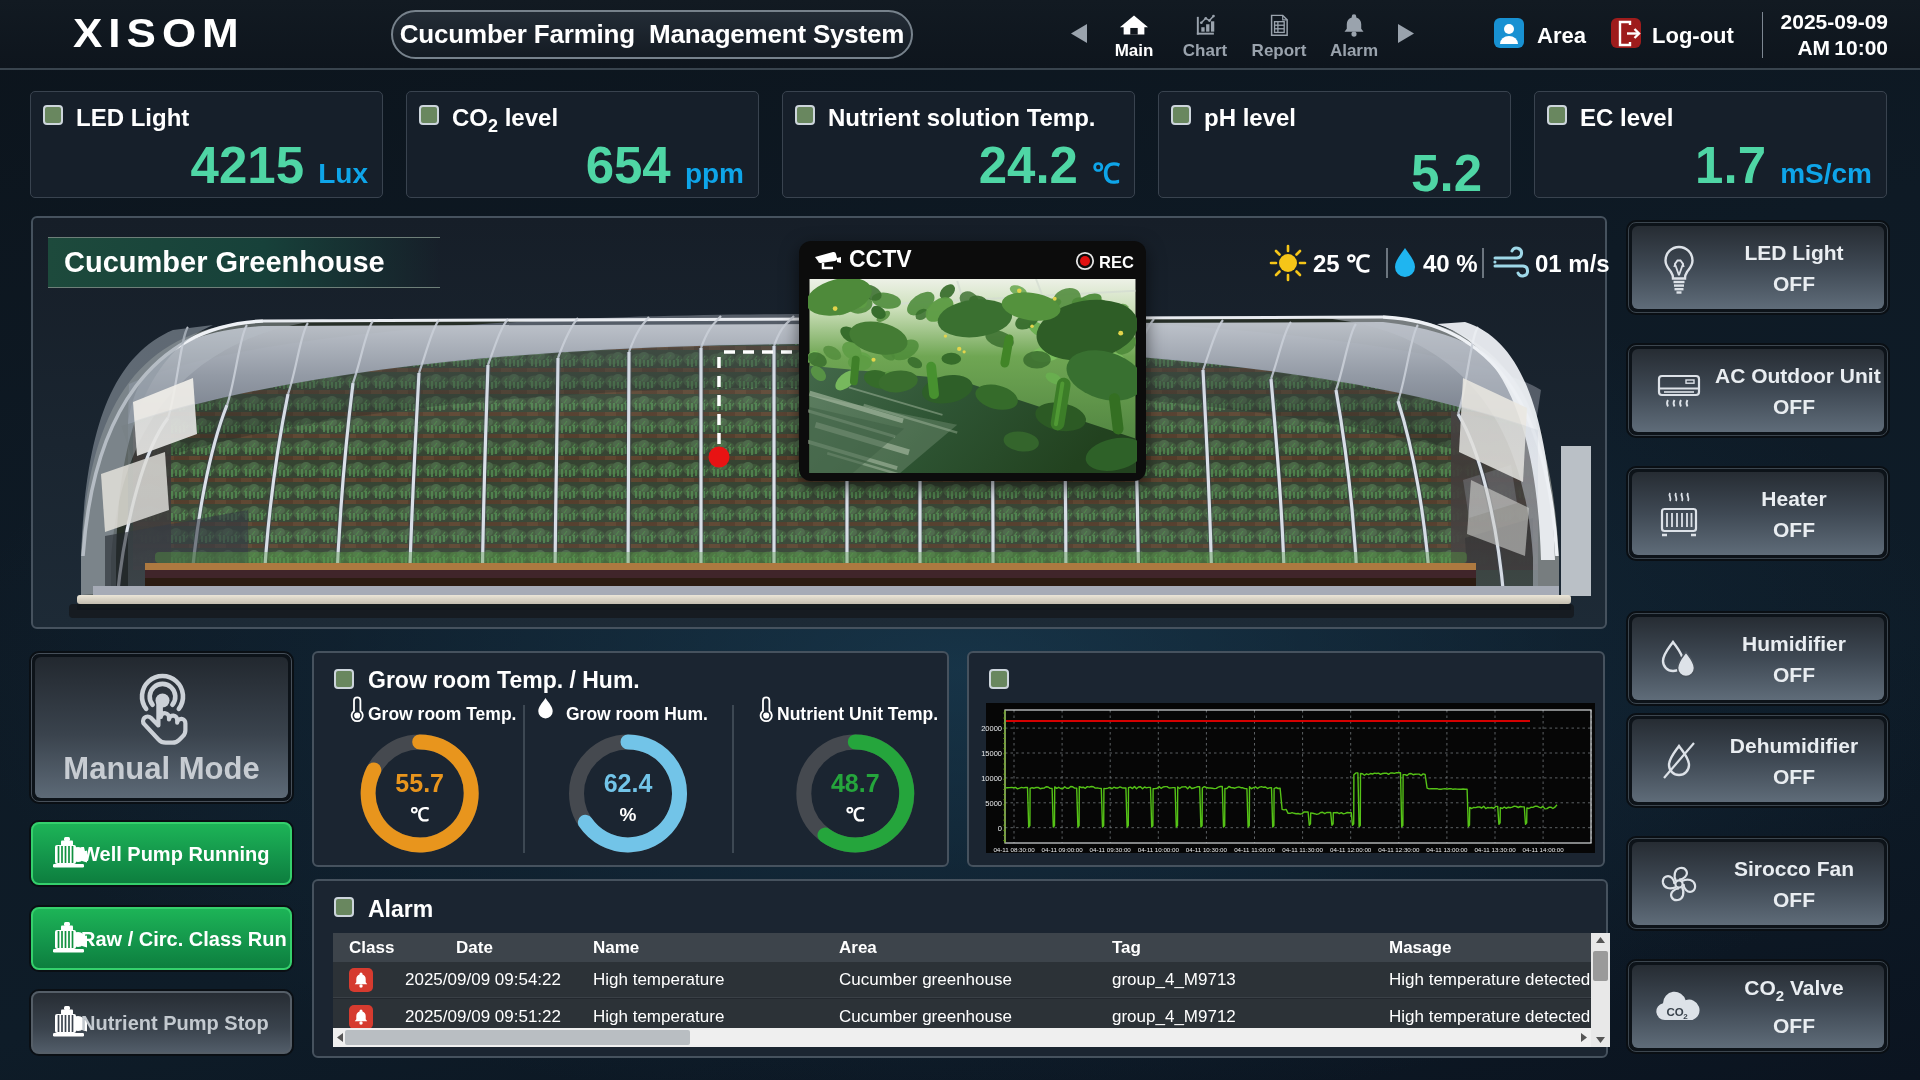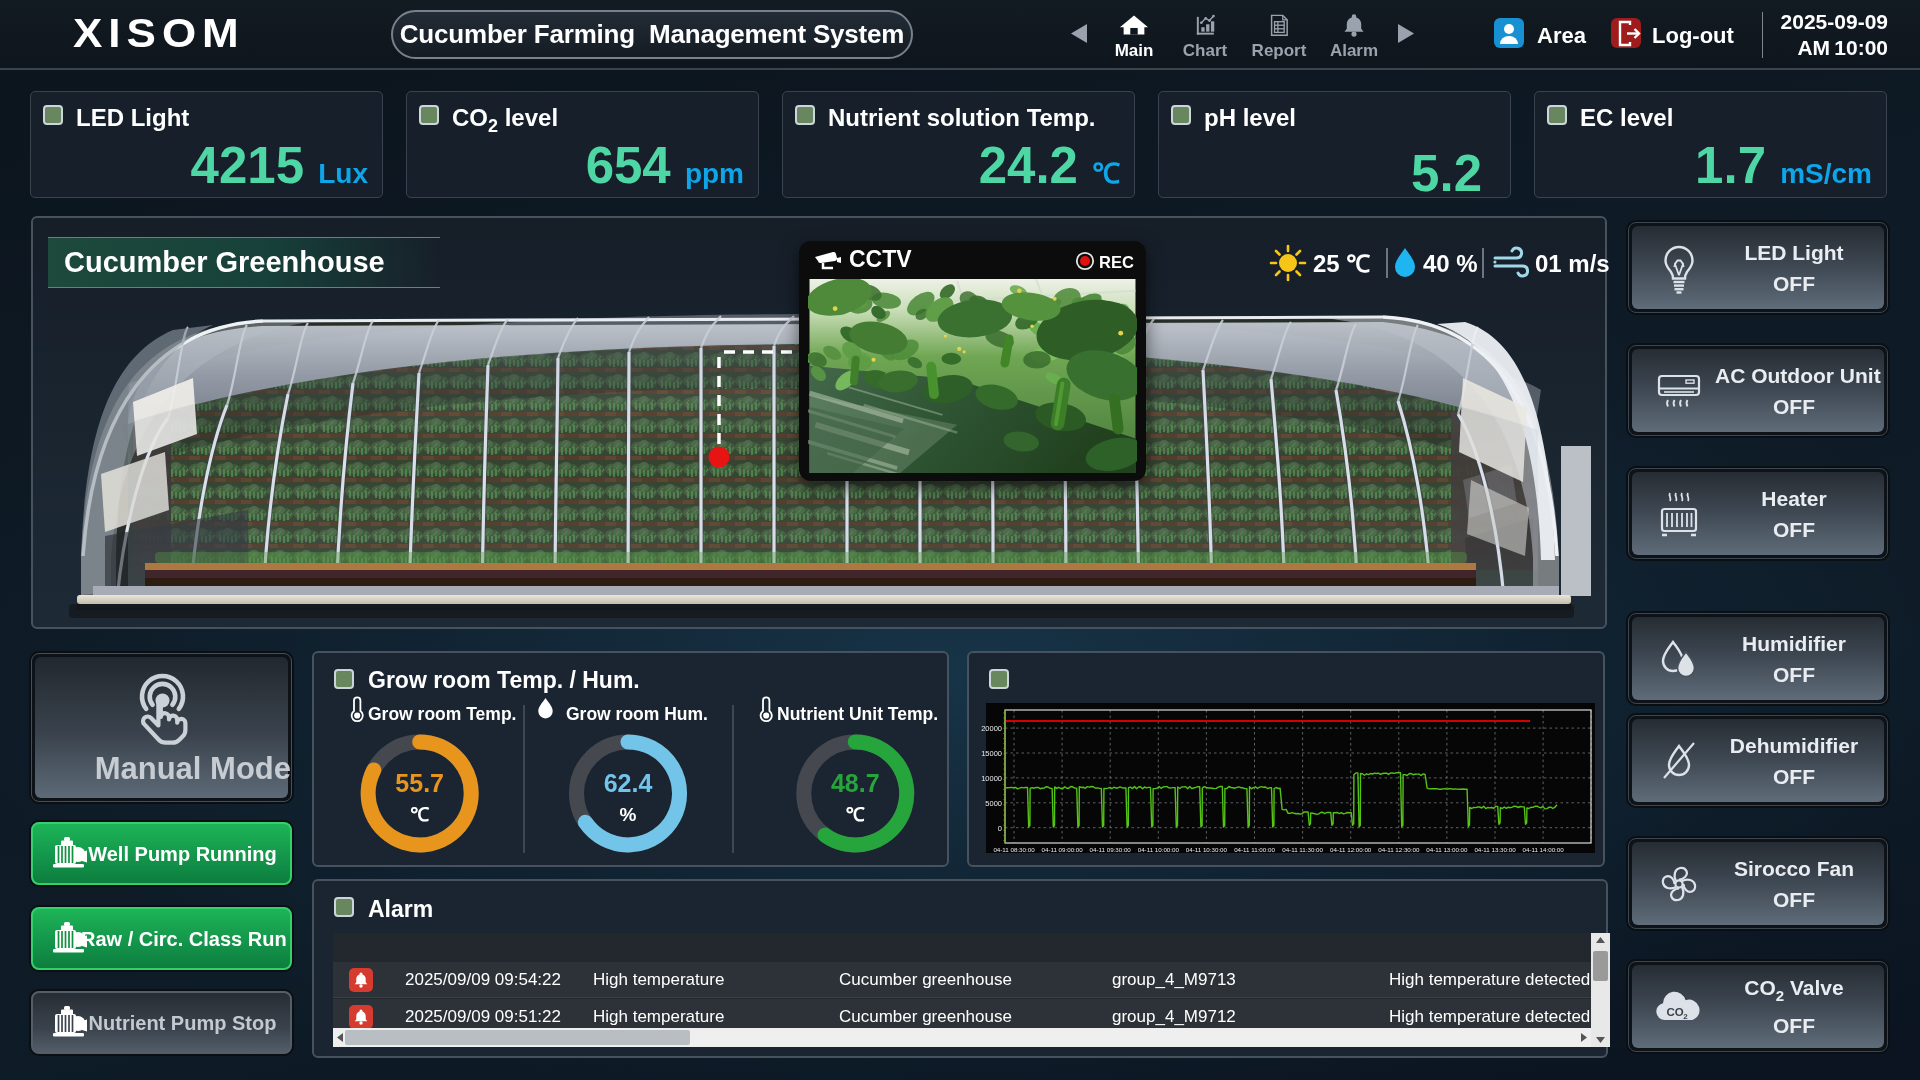--- a/index.html
+++ b/index.html
@@ -41,26 +41,26 @@
 .rbtn{position:absolute;left:1628px;width:260px;height:91px;border-radius:8px;background:#0d1319;
  border:1px solid #3c464f;box-shadow:0 0 0 2px #0a0f14;}
 .rbtn .inner{position:absolute;inset:3px;border-radius:6px;
  background:linear-gradient(180deg,#262c33 0%,#3f4954 50%,#5f6c79 100%);}
 .rbtn .txt{position:absolute;left:86px;right:14px;top:50%;transform:translateY(-50%);
  text-align:center;color:#e9edf1;font-weight:bold;font-size:21px;line-height:31px;white-space:nowrap;}
 .rbtn .ic{position:absolute;left:21px;top:50%;transform:translateY(-50%);width:58px;height:58px;}
 
 #manual{position:absolute;left:31px;top:653px;width:261px;height:149px;border-radius:8px;background:#0d1319;box-shadow:0 0 0 2px #0a0f14;border:1px solid #464f59;}
 #manual .inner{position:absolute;inset:3px;border-radius:6px;background:linear-gradient(180deg,#22282f 0%,#3a434d 55%,#5d6a77 100%);}
-#manual .txt{position:absolute;left:0;right:0;bottom:14px;text-align:right;color:#c7ccd2;font-weight:bold;font-size:31px;}
+#manual .txt{position:absolute;left:0;right:0;bottom:14px;text-align:center;color:#c7ccd2;font-weight:bold;font-size:31px;}
 .pbtn{position:absolute;left:31px;width:261px;height:63px;border-radius:8px;box-shadow:0 0 0 2px #0a0f14;}
 .pbtn .inner{position:absolute;inset:0;border-radius:8px;border:2px solid #35d06c;
  background:linear-gradient(180deg,#1db457 0%,#13934a 60%,#0d7e3e 100%);}
 .pbtn.off .inner{border:2px solid #555e67;background:linear-gradient(180deg,#272d34 0%,#3a434d 60%,#525d69 100%);}
-.pbtn .txt{position:absolute;left:50px;right:8px;top:50%;transform:translateY(-50%);text-align:center;color:#fff;font-weight:bold;font-size:20px;white-space:nowrap;}
+.pbtn .txt{position:absolute;left:50px;right:8px;top:50%;transform:translateY(-50%);color:#fff;font-weight:bold;font-size:20px;white-space:nowrap;}
 .pbtn.off .txt{color:#c3c9cf;}
 .pbtn .ic{position:absolute;left:20px;top:50%;transform:translateY(-50%);width:40px;height:40px;}
 
 #growPanel{left:312px;top:651px;width:637px;height:216px;background:#1b2531;}
 #growPanel .chk{left:20px;top:16px;}
 #growPanel .title{position:absolute;left:54px;top:14px;color:#fff;font-weight:bold;font-size:23px;}
 
 #trendPanel{left:967px;top:651px;width:638px;height:216px;background:#1b2531;}
 #trendPanel .chk{left:20px;top:16px;}
 #trendPanel .title{position:absolute;left:54px;top:14px;color:#fff;font-weight:bold;font-size:23px;}
@@ -717,20 +717,28 @@
       </g>
  <line x1="37" y1="68" x2="561" y2="68" stroke="#d40000" stroke-width="1.8"></line>
  <polyline points="36.5,134.9 38.5,134.7 40.5,134.6 42.5,134.4 44.5,134.7 46.5,134.4 48.5,135.9 50.5,135.2 52.5,134.4 54.5,134.9 56.5,134.5 58.5,134.5 59.7,174.1 60.9,172.6 61.1,135.5 63.1,134.7 65.1,135.2 67.1,134.5 69.1,134.4 71.1,135.7 73.1,135.3 75.1,135.1 77.1,133.7 79.1,134.0 81.1,135.4 83.1,135.4 84.3,174.1 85.5,172.6 85.7,133.9 87.7,135.4 89.7,134.3 91.7,135.5 93.7,135.8 95.7,133.8 97.7,135.3 99.7,135.3 101.7,133.5 103.7,133.8 105.7,135.1 107.7,135.1 108.9,174.1 110.1,172.6 110.3,133.6 112.3,134.5 114.3,134.2 116.3,135.3 118.3,133.6 120.3,134.2 122.3,133.5 124.3,133.7 126.3,135.1 128.3,134.9 130.3,135.4 132.3,135.4 133.5,174.1 134.7,172.6 134.9,135.4 136.9,135.6 138.9,135.1 140.9,134.4 142.9,135.7 144.9,134.2 146.9,135.0 148.9,135.0 150.9,133.9 152.9,134.7 154.9,135.0 156.9,135.0 158.1,174.1 159.3,172.6 159.5,134.7 161.5,134.1 163.5,135.6 165.5,133.5 167.5,135.7 169.5,134.0 171.5,133.8 173.5,135.7 175.5,134.0 177.5,134.9 179.5,134.4 181.5,134.4 182.7,174.1 183.9,172.6 184.1,135.7 186.1,135.6 188.1,135.3 190.1,133.6 192.1,135.3 194.1,134.0 196.1,133.6 198.1,133.6 200.1,135.0 202.1,134.9 204.1,134.6 206.1,134.6 207.3,174.1 208.5,172.6 208.7,134.0 210.7,135.5 212.7,134.0 214.7,133.9 216.7,133.8 218.7,135.7 220.7,133.6 222.7,135.5 224.7,135.0 226.7,134.4 228.7,133.7 230.7,133.7 231.9,174.1 233.1,172.6 233.3,135.0 235.3,133.6 237.3,134.5 239.3,135.0 241.3,135.0 243.3,135.3 245.3,135.6 247.3,135.4 249.3,134.2 251.3,133.5 253.3,133.5 254.5,174.1 255.7,172.6 255.9,135.4 257.9,135.6 259.9,133.5 261.9,134.5 263.9,134.8 265.9,135.2 267.9,134.4 269.9,133.9 271.9,134.7 273.9,134.8 275.9,135.6 277.9,135.6 279.1,174.1 280.3,172.6 280.5,133.7 282.5,135.7 284.5,134.6 286.5,133.8 288.5,135.5 290.5,134.1 292.5,133.6 294.5,134.3 296.5,134.0 298.5,135.5 300.5,134.8 302.5,134.8 303.7,174.1 304.9,172.6 305.1,135.7 307.1,134.5 309.1,135.5 311.1,135.2 313.1,156.3 315.1,156.9 317.1,156.4 319.1,160.4 321.1,160.3 323.1,159.6 325.1,160.3 327.1,160.8 329.1,160.5 331.1,161.2 333.1,160.6 335.1,158.9 337.1,159.0 339.1,159.0 340.3,172.2 341.5,170.7 341.7,159.9 343.7,160.3 345.7,160.7 347.7,161.4 349.7,160.9 351.7,159.5 353.7,159.2 355.7,160.6 357.7,159.5 359.7,159.5 361.7,159.5 362.9,172.2 364.1,170.7 364.3,159.7 366.3,159.8 368.3,159.5 370.3,160.6 372.3,159.7 374.3,160.9 376.3,160.3 378.3,159.5 380.3,159.7 382.3,159.7 383.5,172.2 384.7,170.7 384.9,121.7 386.9,119.9 388.9,119.9 390.1,173.7 391.3,172.2 391.5,120.5 393.5,120.7 395.5,122.2 397.5,120.8 399.5,121.6 401.5,120.5 403.5,121.0 405.5,120.1 407.5,120.5 409.5,120.1 411.5,121.3 413.5,120.5 415.5,120.3 417.5,120.1 419.5,121.3 421.5,120.0 423.5,120.0 425.5,120.4 427.5,119.7 429.5,119.7 431.5,119.7 432.7,173.7 433.9,172.2 434.1,121.6 436.1,121.6 438.1,122.5 440.1,120.8 442.1,120.5 444.1,121.7 446.1,121.2 448.1,121.1 450.1,121.1 452.1,122.5 454.1,120.9 456.1,121.5 458.1,135.2 460.1,135.9 462.1,135.7 464.1,135.6 466.1,135.7 468.1,135.6 470.1,136.3 472.1,136.2 474.1,135.9 476.1,135.7 478.1,136.1 480.1,135.7 482.1,135.7 484.1,136.3 486.1,135.9 488.1,136.1 490.1,136.3 492.1,136.2 494.1,136.0 496.1,136.2 498.1,136.2 499.3,173.5 500.5,172.0 500.7,154.5 502.7,155.5 504.7,154.4 506.7,154.6 508.7,154.0 510.7,154.0 512.7,155.0 514.7,153.2 516.7,155.6 518.7,154.5 520.7,154.9 522.7,154.5 524.7,155.3 526.7,153.4 528.7,153.4 529.9,171.2 531.1,169.7 531.3,154.6 533.3,155.5 535.3,154.0 537.3,155.3 539.3,154.2 541.3,154.7 543.3,154.1 545.3,153.1 547.3,153.5 549.3,154.5 551.3,153.5 553.3,153.9 555.3,153.9 556.5,171.2 557.7,169.7 557.9,154.9 559.9,155.5 561.9,154.3 563.9,154.4 565.9,153.3 567.9,153.2 569.9,154.2 571.9,154.9 573.9,153.4 575.9,155.9 577.9,155.6 579.9,154.3 581.9,154.2 583.9,155.5 585.9,154.2 588.0,151.8" fill="none" stroke="#55c217" stroke-width="1.4" stroke-linejoin="round"></polyline>
 </svg>
 </div>
 
 <div class="panel" id="alarmPanel">
   <div class="chk"></div>
     <div class="title">Alarm</div>
   <div id="atable">
+    <div class="arow" id="ahead">
+      <div style="left:16px">Class</div>
+        <div style="left:123px">Date</div>
+        <div style="left:260px">Name</div>
+      <div style="left:506px">Area</div>
+        <div style="left:779px">Tag</div>
+        <div style="left:1056px">Masage</div>
+    </div>
     <div class="arow" id="ar1">
         <svg style="position:absolute;left:16px;top:6px;width:24px;height:24px" viewBox="0 0 24 24">
           <rect width="24" height="24" rx="5" fill="#d63b2f"></rect>
           <path d="M12 4.5 a1.5 1.5 0 0 1 1.5 1.5 v.5 a4.8 4.8 0 0 1 3.2 4.5 v3.2 l1.5 2 h-12.4 l1.5-2 v-3.2 a4.8 4.8 0 0 1 3.2-4.5 v-.5 A1.5 1.5 0 0 1 12 4.5 z" fill="#fff"></path>
           <circle cx="12" cy="18" r="1.7" fill="#fff"></circle>
         </svg>
       <div style="left:72px">2025/09/09 09:54:22</div>
         <div style="left:260px">High temperature</div>
       <div style="left:506px">Cucumber greenhouse</div>
         <div style="left:779px">group_4_M9713</div>

